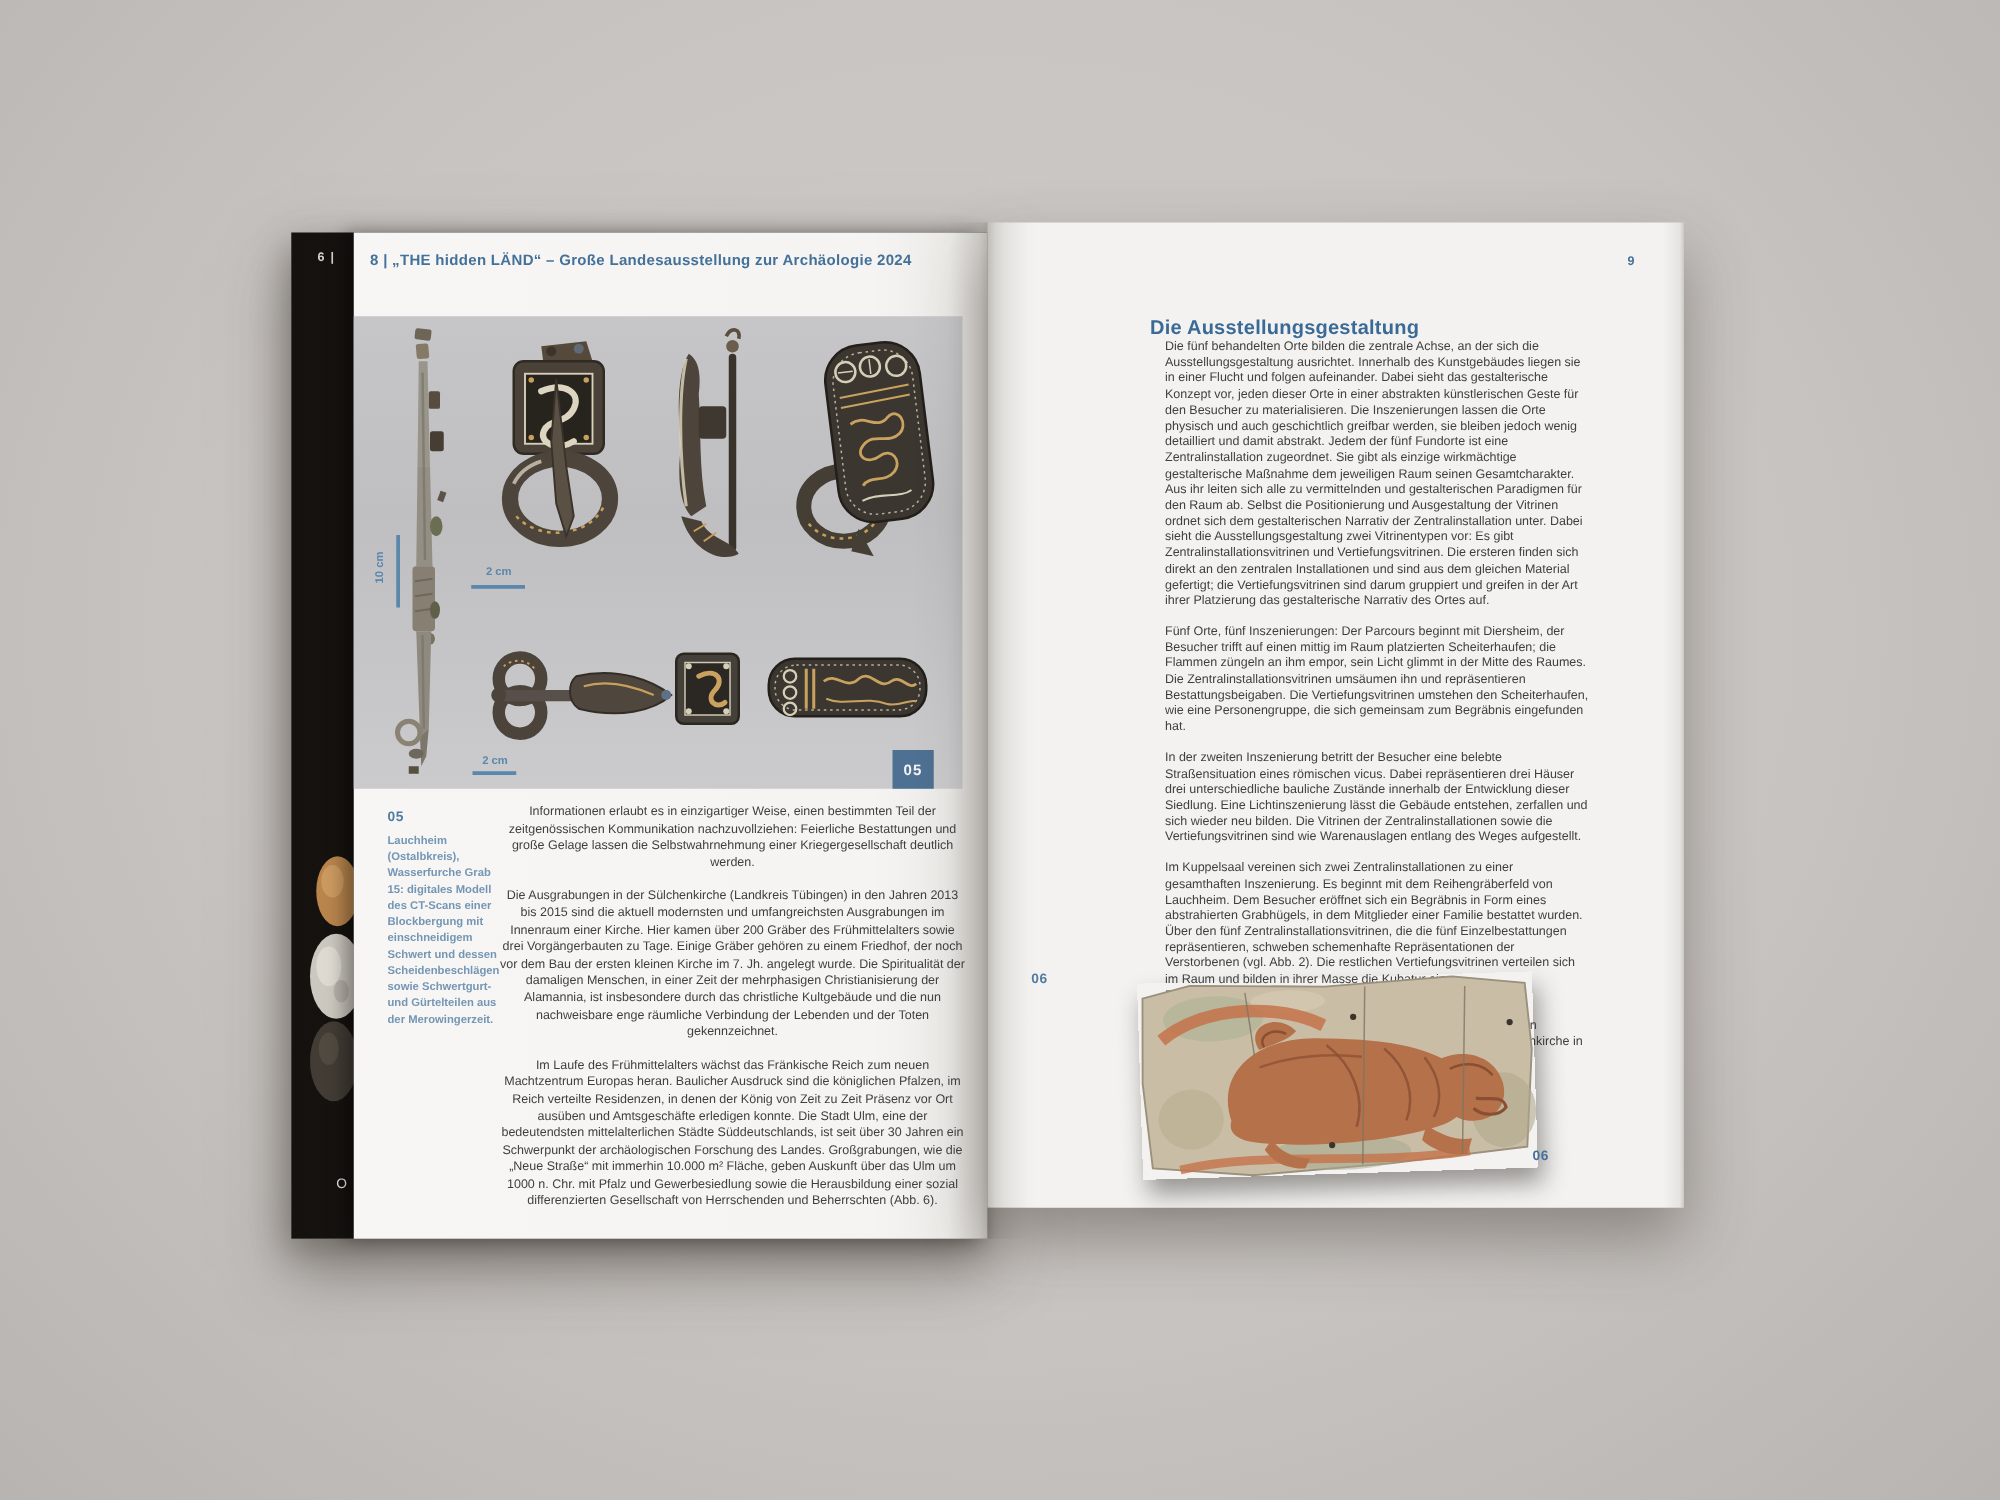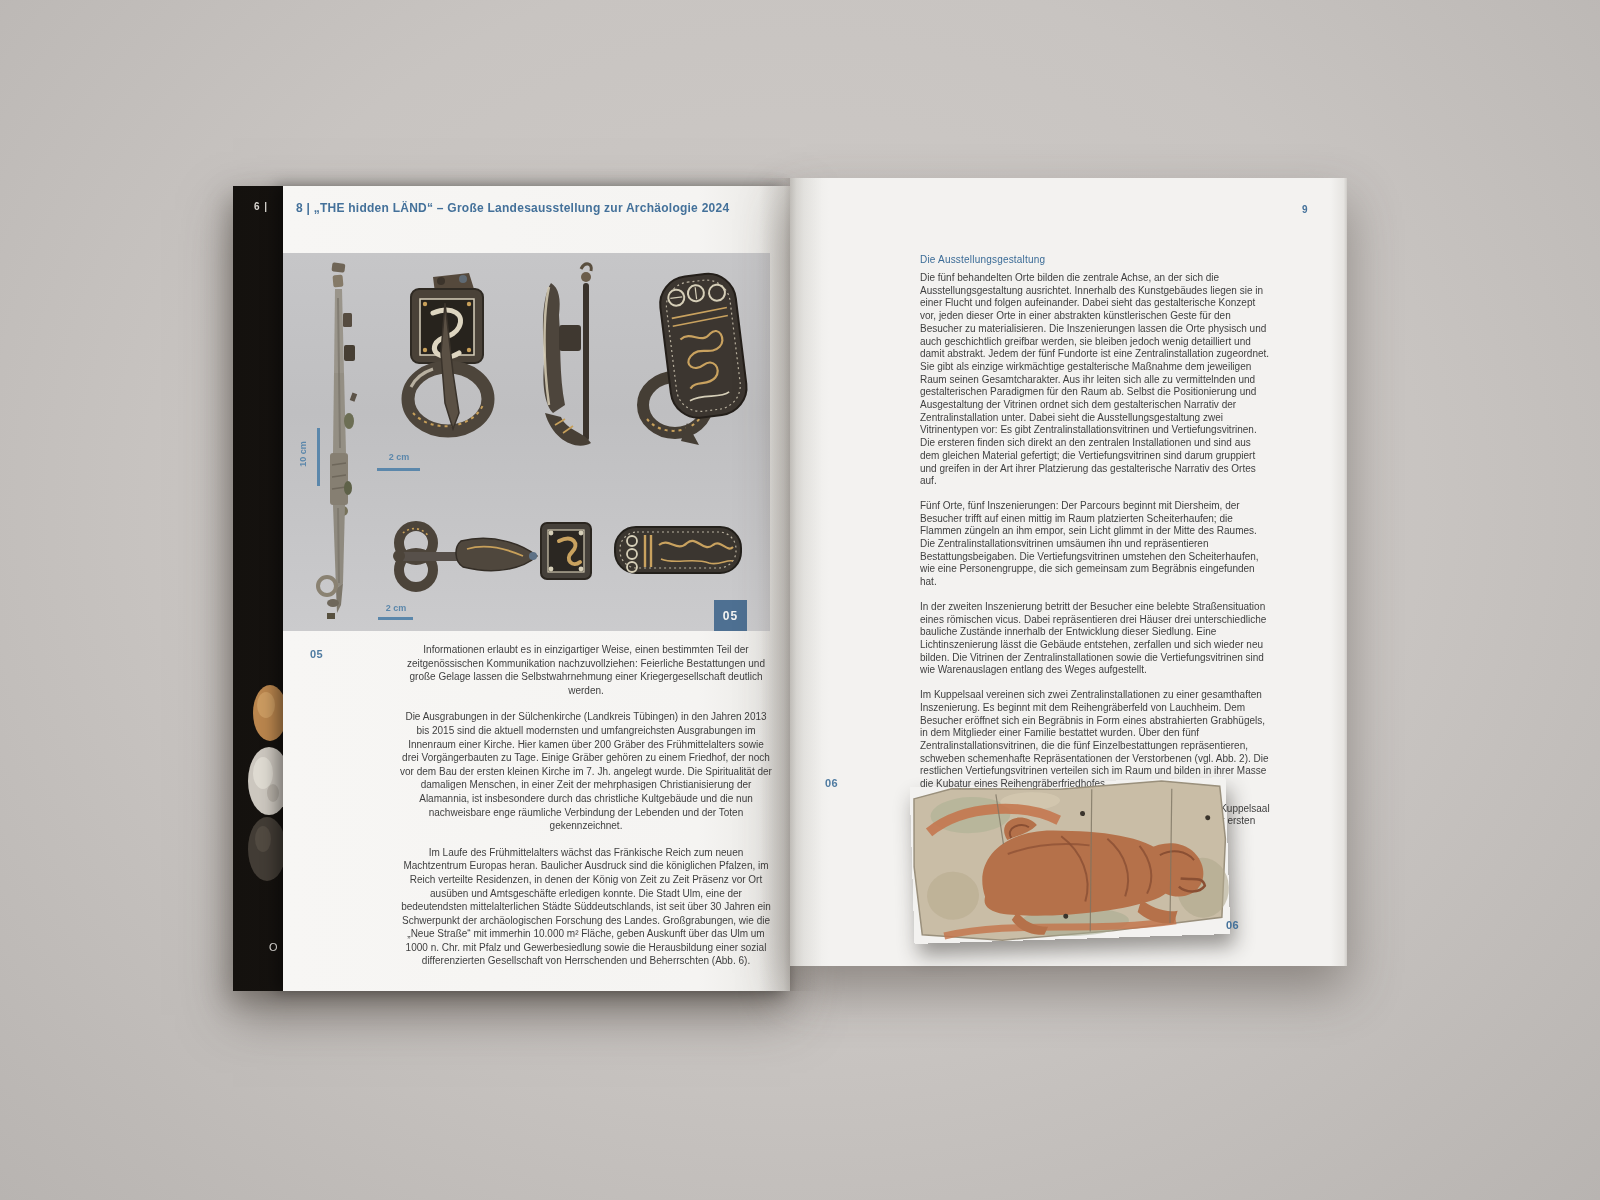--- a/index.html
+++ b/index.html
@@ -36,23 +36,23 @@
     color:#f4f4f2;font-size:12px;font-weight:bold;letter-spacing:1px;
     display:flex;align-items:center;justify-content:center;}
   .cap-num{font-size:11px;font-weight:bold;color:#4f7ba1;letter-spacing:.5px;}
   .cap-text{font-size:9px;line-height:13px;font-weight:bold;color:var(--caption);}
   .bodycol p{margin:0 0 13px 0;font-size:10px;line-height:13.6px;color:var(--body);
     hyphens:auto;-webkit-hyphens:auto;}
   #left-body{left:117px;top:457px;width:372px;text-align:center;}
 
   
   .pagenum{font-size:10px;font-weight:bold;color:var(--accent);}
-  .section-head{font-size:10px;font-weight:normal;color:var(--heading);letter-spacing:.2px;}
+  .section-head{font-size:16px;font-weight:bold;color:var(--heading);letter-spacing:.2px;}
   #right-body{left:130px;top:94px;width:352px;}
-  #right-body p{margin:0 0 12px 0;font-size:10px;line-height:12.7px;}
+  #right-body p{margin:0 0 12px 12px;font-size:10px;line-height:12.7px;}
   #relief-fig{left:122px;top:604px;width:316px;height:157px;transform:rotate(-1.8deg);
     box-shadow:4px 12px 20px rgba(40,35,30,.45);}
   .fig-num{font-size:11px;font-weight:bold;color:var(--accent);letter-spacing:.5px;}
 </style>
 </head>
 <body>
 
 <div id="stage">
 
   <div id="under-page" class="abs">
@@ -184,20 +184,21 @@
       <div class="abs scale-label" style="left:-10px;top:196px;width:60px;text-align:center;transform:rotate(-90deg);">10 cm</div>
       <div class="abs scale-line" style="left:34px;top:175px;width:2.5px;height:58px;"></div>
       <div class="abs scale-label" style="left:94px;top:199px;width:44px;text-align:center;">2 cm</div>
       <div class="abs scale-line" style="left:94px;top:215px;width:43px;height:2.5px;"></div>
       <div class="abs scale-label" style="left:95px;top:350px;width:36px;text-align:center;">2 cm</div>
       <div class="abs scale-line" style="left:95px;top:364px;width:35px;height:2.5px;"></div>
       <div id="fig-badge" class="abs">05</div>
     </div>
 
     <div class="abs cap-num" style="left:27px;top:462px;">05</div>
+    <div class="abs cap-text" style="left:27px;top:480px;width:92px;">Lauchheim (Ostalbkreis), Wasserfurche Grab 15: digitales Modell des CT-Scans einer Blockbergung mit einschneidigem Schwert und dessen Scheidenbeschlägen sowie Schwertgurt- und Gürtelteilen aus der Merowingerzeit.</div>
 
     <div id="left-body" class="abs bodycol">
       <p>Informationen erlaubt es in einzigartiger Weise, einen bestimmten Teil der zeitgenössischen Kommunikation nachzuvollziehen: Feierliche Bestattungen und große Gelage lassen die Selbstwahrnehmung einer Kriegergesellschaft deutlich werden.</p>
       <p>Die Ausgrabungen in der Sülchenkirche (Landkreis Tübingen) in den Jahren 2013 bis 2015 sind die aktuell modernsten und umfangreichsten Ausgrabungen im Innenraum einer Kirche. Hier kamen über 200 Gräber des Frühmittelalters sowie drei Vorgängerbauten zu Tage. Einige Gräber gehören zu einem Friedhof, der noch vor dem Bau der ersten kleinen Kirche im 7. Jh. angelegt wurde. Die Spiritualität der damaligen Menschen, in einer Zeit der mehrphasigen Christianisierung der Alamannia, ist insbesondere durch das christliche Kultgebäude und die nun nachweisbare enge räumliche Verbindung der Lebenden und der Toten gekennzeichnet.</p>
       <p>Im Laufe des Frühmittelalters wächst das Fränkische Reich zum neuen Machtzentrum Europas heran. Baulicher Ausdruck sind die königlichen Pfalzen, im Reich verteilte Residenzen, in denen der König von Zeit zu Zeit Präsenz vor Ort ausüben und Amtsgeschäfte erledigen konnte. Die Stadt Ulm, eine der bedeutendsten mittelalterlichen Städte Süddeutschlands, ist seit über 30 Jahren ein Schwerpunkt der archäologischen Forschung des Landes. Großgrabungen, wie die „Neue Straße“ mit immerhin 10.000 m² Fläche, geben Auskunft über das Ulm um 1000 n. Chr. mit Pfalz und Gewerbesiedlung sowie die Herausbildung einer sozial differenzierten Gesellschaft von Herrschenden und Beherrschten (Abb. 6).</p>
     </div>
   </div>
 
   <div id="right-page" class="abs">
 

